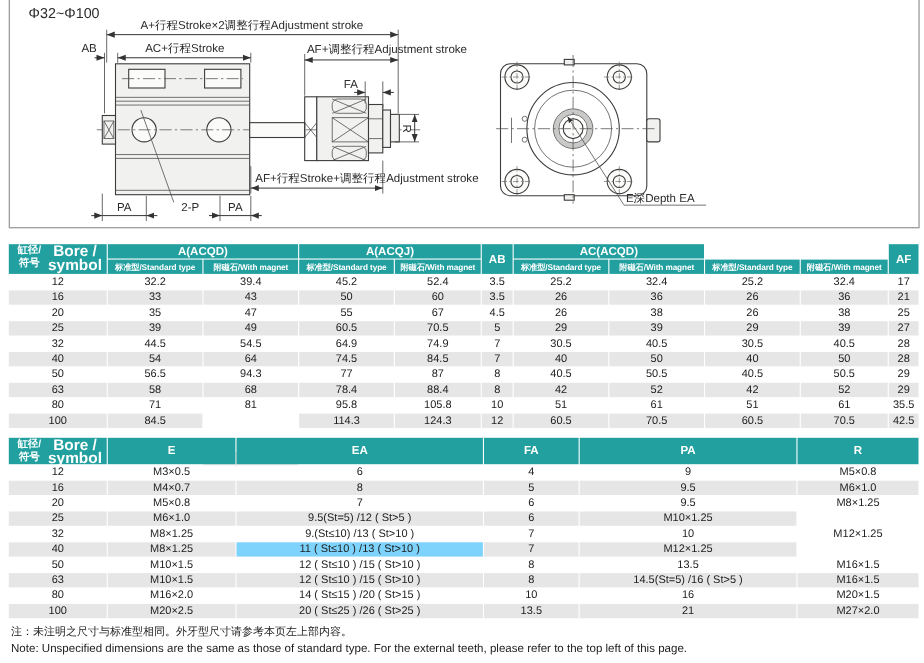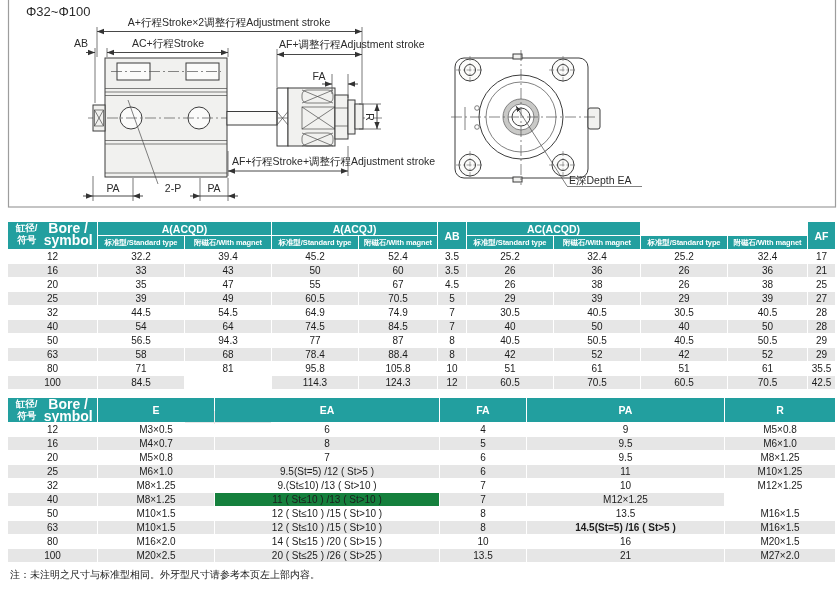--- a/index.html
+++ b/index.html
@@ -390,52 +390,51 @@
           <div class="cell">7</div>
           <div class="cell">6</div>
           <div class="cell">9.5</div>
           <div class="cell">M8×1.25</div>
         </div>
         <div class="trow grid2 alt">
           <div class="cell" style="background: rgb(230, 230, 230);">25</div>
           <div class="cell" style="background: rgb(230, 230, 230);">M6×1.0</div>
           <div class="cell" style="background: rgb(230, 230, 230);">9.5(St=5) /12 ( St&gt;5 )</div>
           <div class="cell" style="background: rgb(230, 230, 230);">6</div>
-          <div class="cell" style="background: rgb(230, 230, 230);">11</div>
           <div class="cell" style="background: rgb(230, 230, 230);">M10×1.25</div>
         </div>
         <div class="trow grid2">
           <div class="cell">32</div>
           <div class="cell">M8×1.25</div>
           <div class="cell">9.(St≤10) /13 ( St&gt;10 )</div>
           <div class="cell">7</div>
           <div class="cell">10</div>
           <div class="cell">M12×1.25</div>
         </div>
         <div class="trow grid2 alt">
           <div class="cell" style="background: rgb(230, 230, 230);">40</div>
           <div class="cell" style="background: rgb(230, 230, 230);">M8×1.25</div>
-          <div class="cell" style="background: #15803d;">11 ( St≤10 ) /13 ( St&gt;10 )</div>
+          <div class="cell" style="background: #7dd3fc;">11 ( St≤10 ) /13 ( St&gt;10 )</div>
           <div class="cell" style="background: rgb(230, 230, 230);">7</div>
           <div class="cell" style="background: rgb(230, 230, 230);">M12×1.25</div>
         </div>
         <div class="trow grid2">
           <div class="cell">50</div>
           <div class="cell">M10×1.5</div>
           <div class="cell">12 ( St≤10 ) /15 ( St&gt;10 )</div>
           <div class="cell">8</div>
           <div class="cell">13.5</div>
           <div class="cell">M16×1.5</div>
         </div>
         <div class="trow grid2 alt">
           <div class="cell" style="background: rgb(230, 230, 230);">63</div>
           <div class="cell" style="background: rgb(230, 230, 230);">M10×1.5</div>
           <div class="cell" style="background: rgb(230, 230, 230);">12 ( St≤10 ) /15 ( St&gt;10 )</div>
           <div class="cell" style="background: rgb(230, 230, 230);">8</div>
-          <div class="cell" style="background: rgb(230, 230, 230); font-weight: bold;">14.5(St=5) /16 ( St&gt;5 )</div>
+          <div class="cell" style="background: rgb(230, 230, 230);">14.5(St=5) /16 ( St&gt;5 )</div>
           <div class="cell" style="background: rgb(230, 230, 230);">M16×1.5</div>
         </div>
         <div class="trow grid2">
           <div class="cell">80</div>
           <div class="cell">M16×2.0</div>
           <div class="cell">14 ( St≤15 ) /20 ( St&gt;15 )</div>
           <div class="cell">10</div>
           <div class="cell">16</div>
           <div class="cell">M20×1.5</div>
         </div>
@@ -445,15 +444,16 @@
           <div class="cell" style="background: rgb(230, 230, 230);">20 ( St≤25 ) /26 ( St&gt;25 )</div>
           <div class="cell" style="background: rgb(230, 230, 230);">13.5</div>
           <div class="cell" style="background: rgb(230, 230, 230);">21</div>
           <div class="cell" style="background: rgb(230, 230, 230);">M27×2.0</div>
         </div>
       </div>
   </div>
 
   <div class="notes">
     <div class="note-zh">注：未注明之尺寸与标准型相同。外牙型尺寸请参考本页左上部内容。</div>
+    <div class="note-en">Note: Unspecified dimensions are the same as those of standard type. For the external teeth, please refer to the top left of this page.</div>
   </div>
 
 </div>
 
 </body></html>

